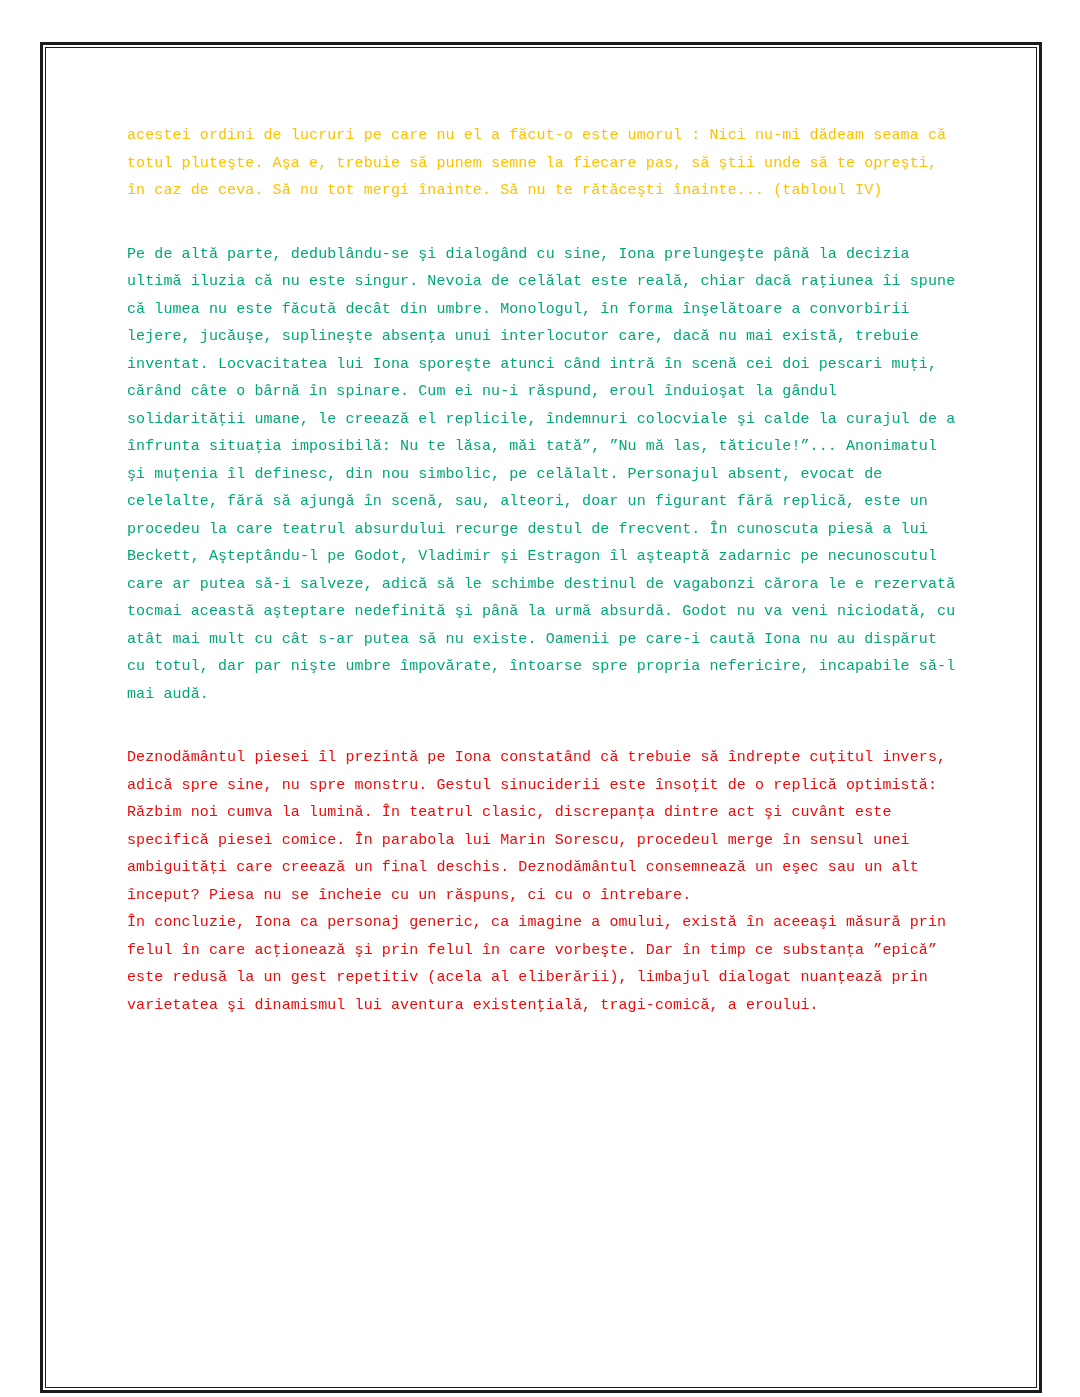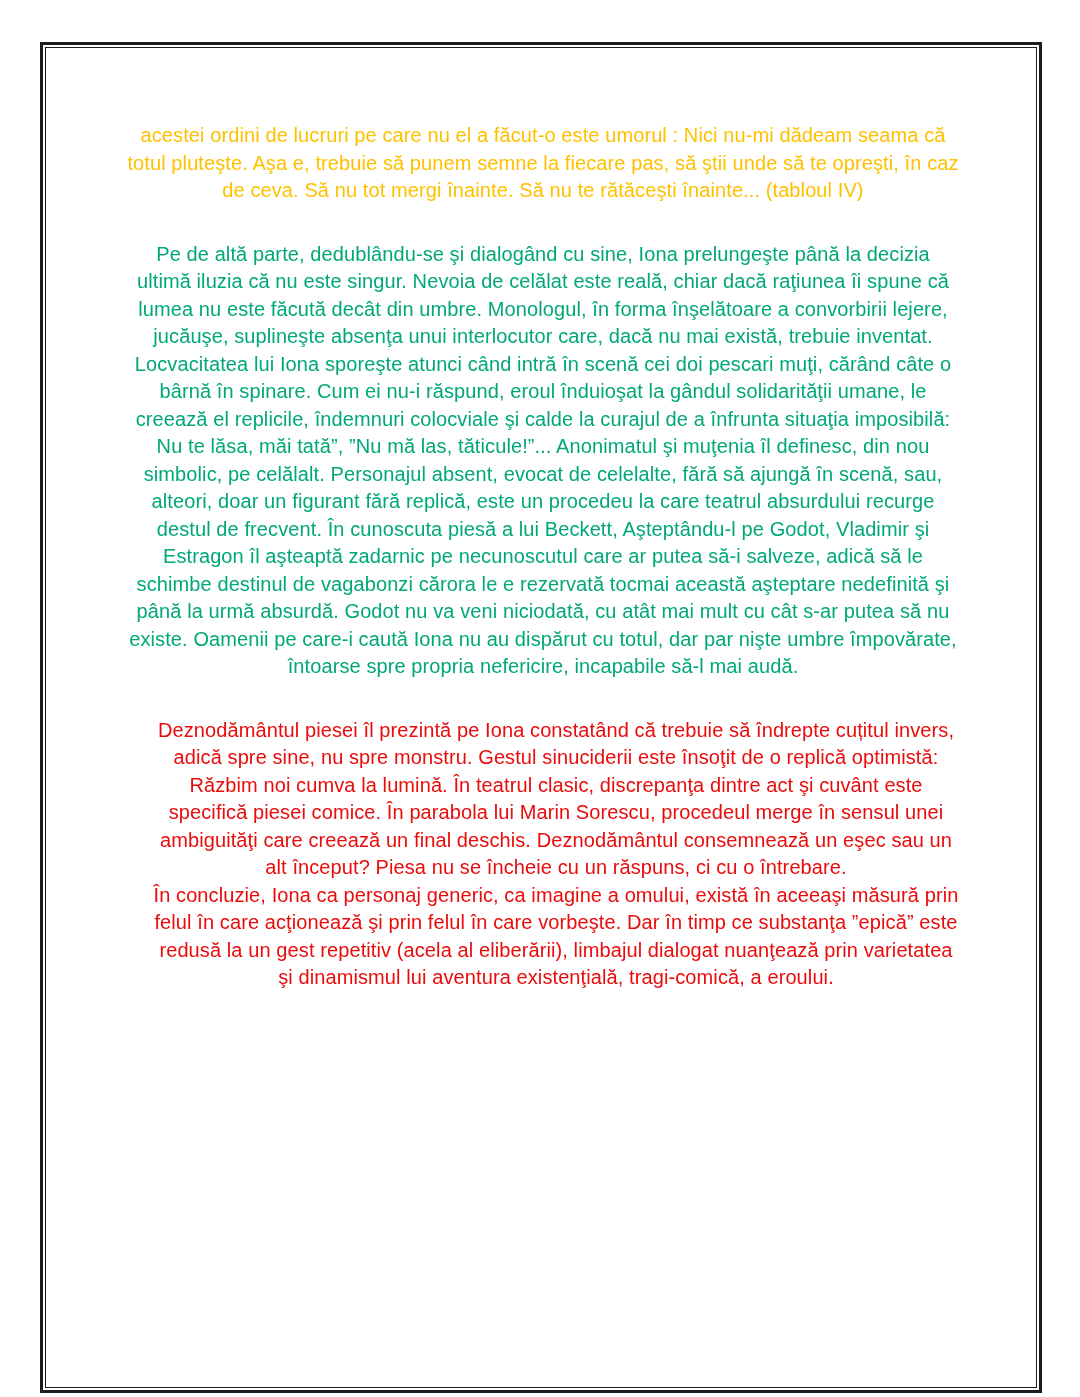--- a/index.html
+++ b/index.html
@@ -34,29 +34,29 @@
     border: 1px solid #1c1c1c;
   }
   .content {
     position: absolute;
     left: 127px;
     top: 122px;
     width: 832px;
   }
   .para {
     margin: 0 0 36px 0;
-    font-size: 20px;
+    font-size: 15px;
     line-height: 27.5px;
     white-space: pre-line;
-    text-align: center;
+    text-align: left;
     letter-spacing: 0.1px;
+    font-family: Liberation Mono, monospace;
   }
   .para:last-child {
     margin-bottom: 0;
-    margin-left: 26px;
   }
 </style>
 </head>
 <body>
 
 <div class="page-border-outer">
   <div class="page-border-inner"></div>
 </div>
 
 <div class="content">

